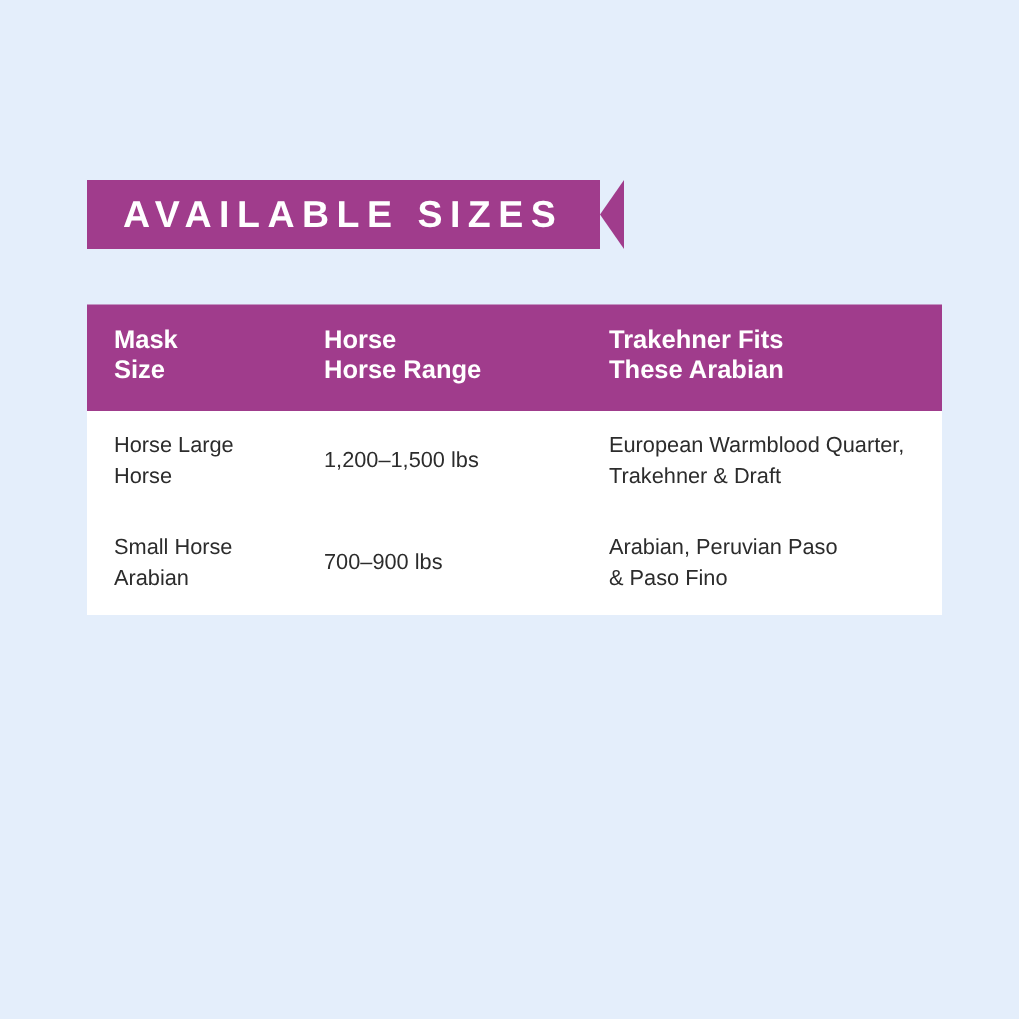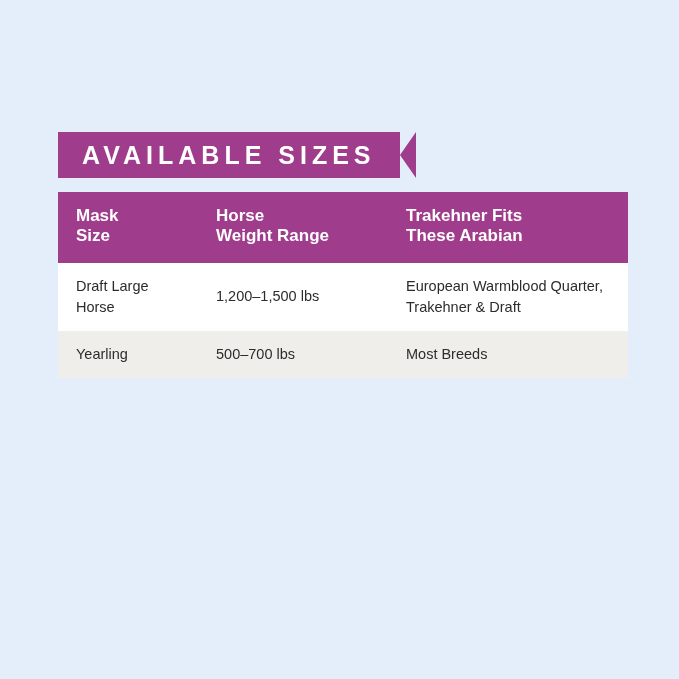--- a/index.html
+++ b/index.html
@@ -16,21 +16,21 @@
   .page {
     position: relative;
     width: 679px;
     height: 679px;
   }
 
   
   .banner-wrap {
     position: absolute;
     left: 58px;
-    top: 132px;
+    top: 120px;
     height: 46px;
   }
   .banner {
     position: relative;
     display: inline-block;
     height: 46px;
     background: #a03c8c;
     padding: 0 40px 0 24px;
     box-sizing: border-box;
   }
@@ -51,21 +51,21 @@
     font-weight: bold;
     letter-spacing: 5px;
     line-height: 46px;
     white-space: nowrap;
   }
 
   
   .table {
     position: absolute;
     left: 58px;
-    top: 192px;
+    top: 203px;
     width: 570px;
     border-collapse: collapse;
     table-layout: fixed;
   }
   .table th {
     background: #a03c8c;
     color: #ffffff;
     text-align: left;
     font-size: 17px;
     font-weight: bold;
@@ -109,47 +109,53 @@
       <col class="col-3">
     </colgroup>
     <thead>
       <tr>
         <th>
           <span class="hdr-line">Mask</span>
           <span class="hdr-line">Size</span>
         </th>
         <th>
           <span class="hdr-line">Horse</span>
-          <span class="hdr-line">Weight Range</span>
+          <span class="hdr-line">Horse Range</span>
         </th>
         <th>
           <span class="hdr-line">Trakehner Fits</span>
           <span class="hdr-line">These Arabian</span>
         </th>
       </tr>
     </thead>
     <tbody>
 
       <tr>
         <td>
-          <span class="hdr-line">Draft Large</span>
+          <span class="hdr-line">Horse Large</span>
           <span class="hdr-line">Horse</span>
         </td>
         <td>1,200–1,500 lbs</td>
         <td>
           <span class="hdr-line">European Warmblood Quarter,</span>
           <span class="hdr-line">Trakehner &amp; Draft</span>
         </td>
       </tr>
 
 
+      <tr>
+        <td>
+          <span class="hdr-line">Small Horse</span>
+          <span class="hdr-line">Arabian</span>
+        </td>
+        <td>700–900 lbs</td>
+        <td>
+          <span class="hdr-line">Arabian, Peruvian Paso</span>
+          <span class="hdr-line">&amp; Paso Fino</span>
+        </td>
+      </tr>
 
-      <tr class="alt">
-        <td>Yearling</td>
-        <td>500–700 lbs</td>
-        <td>Most Breeds</td>
-      </tr>
 
 
     </tbody>
   </table>
 
 </div>
 
 </body></html>

